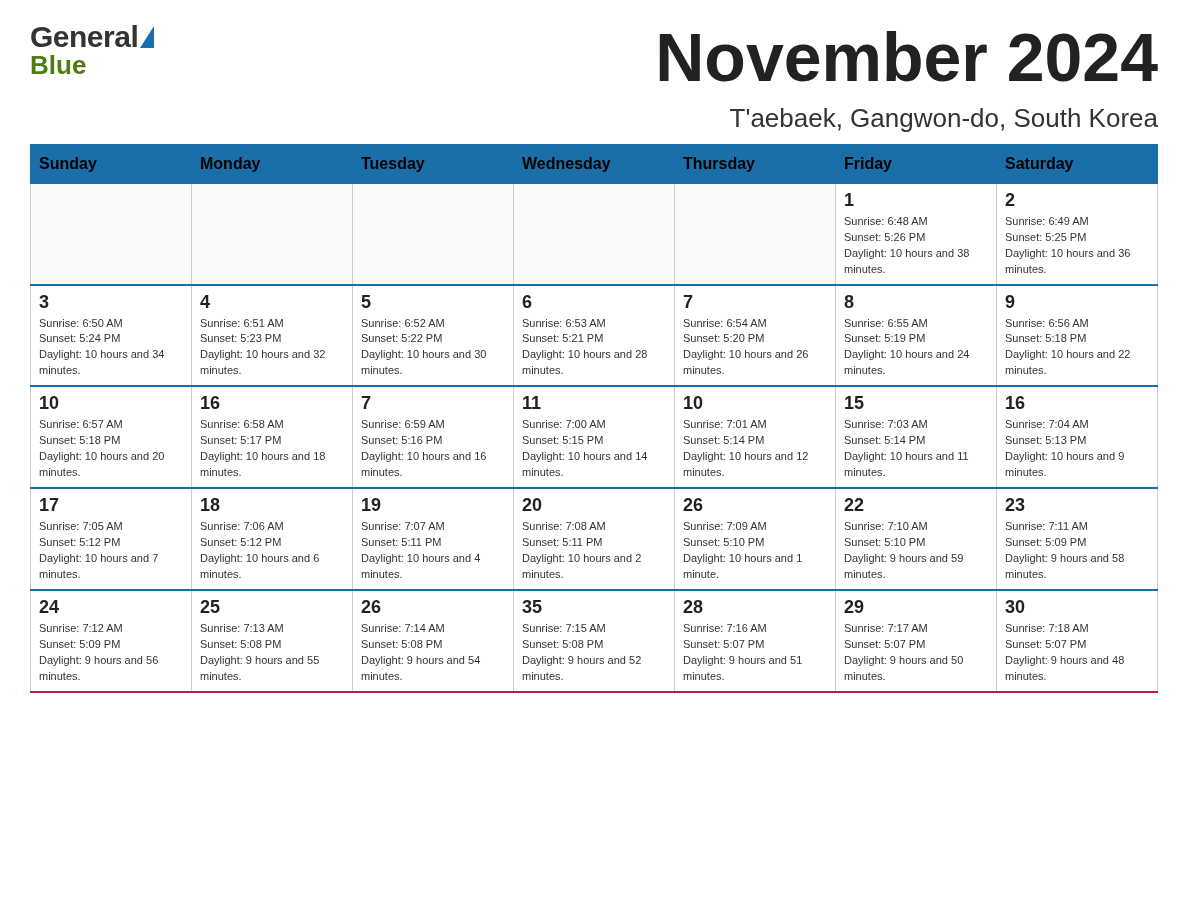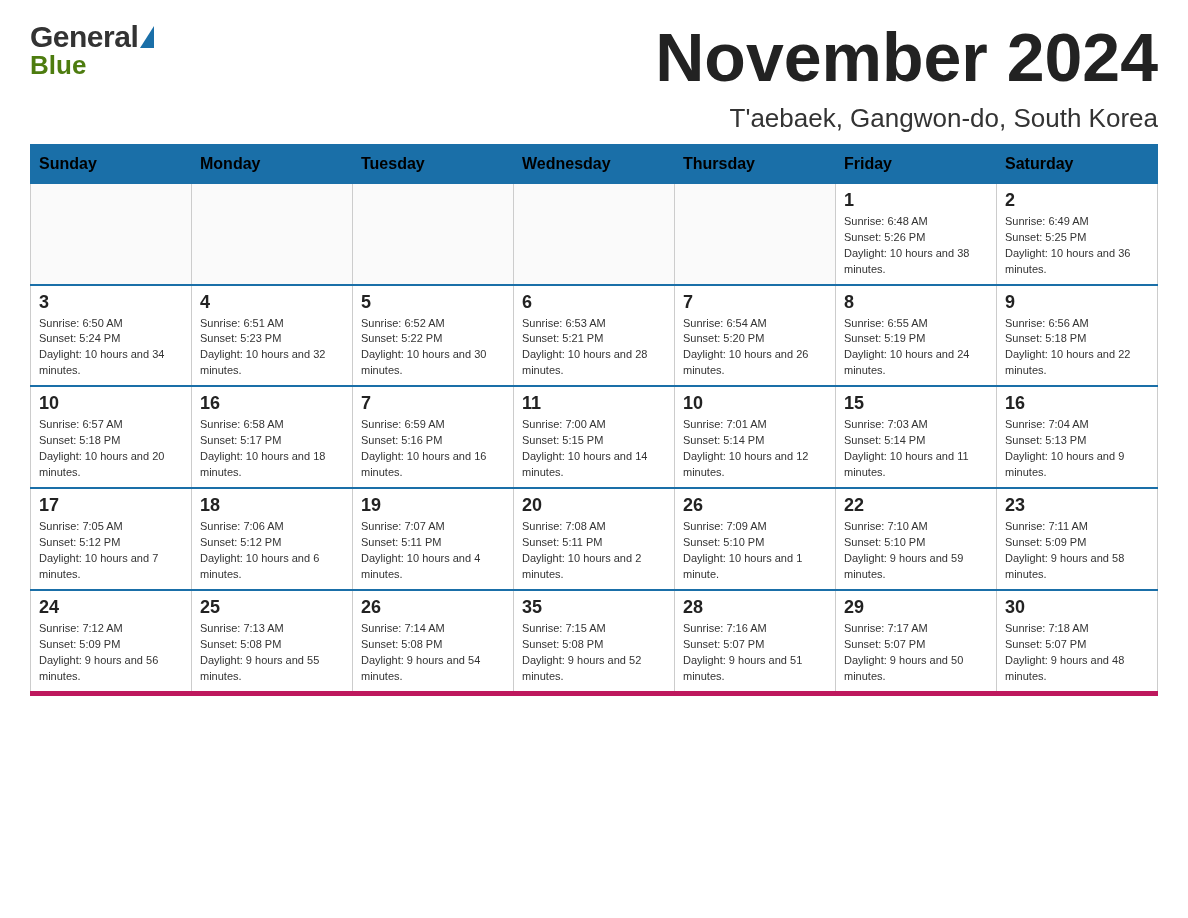--- a/index.html
+++ b/index.html
@@ -95,21 +95,21 @@
     }
     .day-info {
       font-size: 11px;
       color: #333;
       line-height: 1.45;
     }
     .empty-cell {
       background: #fafafa;
     }
     .calendar tbody tr:last-child {
-      border-bottom: 5px solid #be185d;
+      border-bottom: 2px solid #be185d;
     }
   </style>
 </head>
 <body>
 
 <div class="header">
   <div class="logo">
     <div class="logo-top">
       <span class="logo-general">General</span>
       <div class="logo-triangle"></div>

